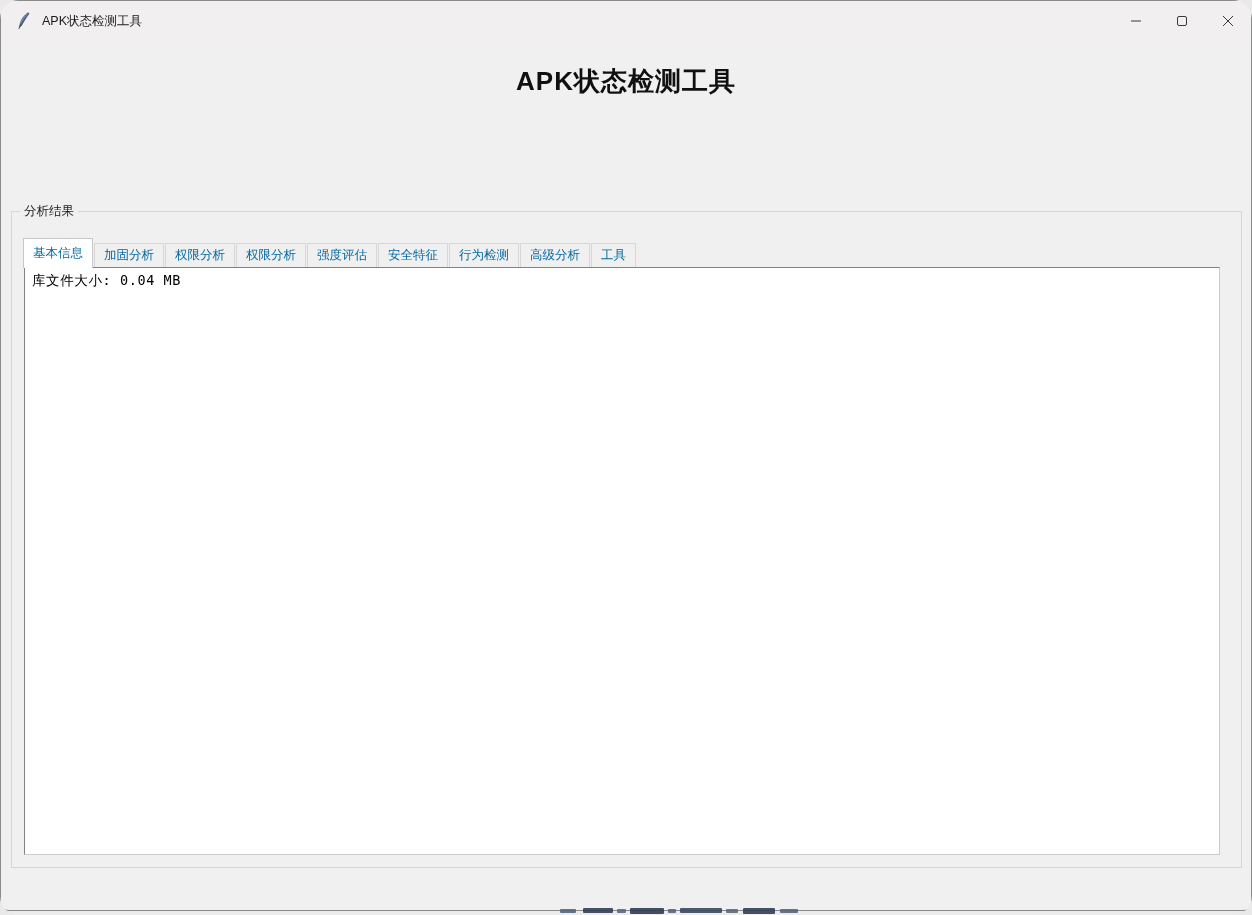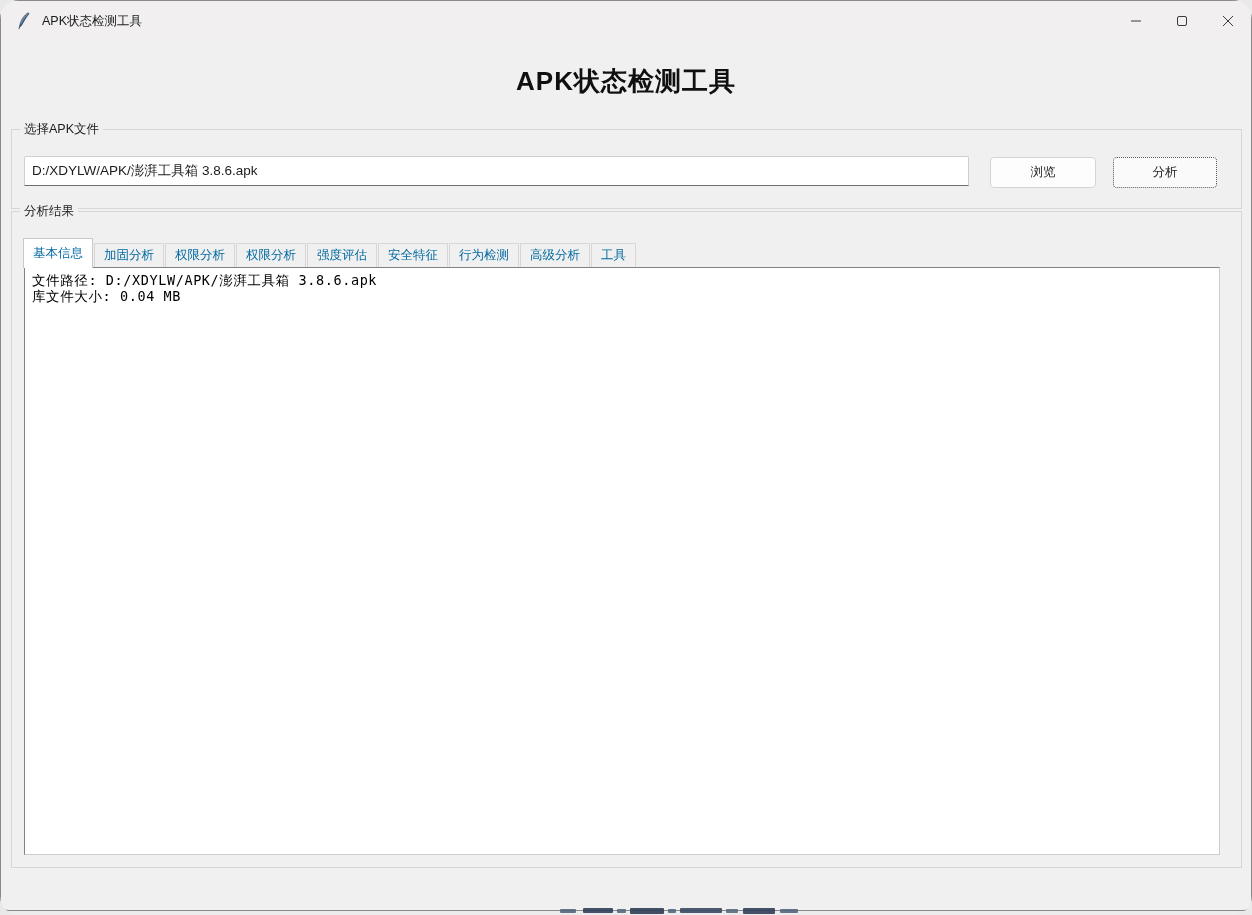--- a/index.html
+++ b/index.html
@@ -120,30 +120,20 @@
         <div class="win-btn">
           <svg width="12" height="12" viewBox="0 0 12 12">
               <path d="M1 1 L11 11 M11 1 L1 11" stroke="#3a3a3a" stroke-width="1" fill="none"></path>
             </svg>
         </div>
       </div>
     </div>
 
     <div class="heading">APK状态检测工具</div>
 
-    <div class="labelframe lf-select">
-      <span class="lf-caption">选择APK文件</span>
-      <input class="path-entry" type="text" value="D:/XDYLW/APK/澎湃工具箱 3.8.6.apk" style="">
-      <div class="btn btn-browse">
-        <span>浏览</span>
-      </div>
-      <div class="btn btn-analyze">
-        <span>分析</span>
-      </div>
-    </div>
 
     <div class="labelframe lf-results">
       <span class="lf-caption">分析结果</span>
 
       <div class="tabs-row">
         <div class="tab active">
             <span>基本信息</span>
           </div>
         <div class="tab">
             <span>加固分析</span>
@@ -165,19 +155,18 @@
           </div>
         <div class="tab">
             <span>高级分析</span>
           </div>
         <div class="tab">
             <span>工具</span>
           </div>
       </div>
 
       <div class="result-text">
-        <div class="line">文件路径: D:/XDYLW/APK/澎湃工具箱 3.8.6.apk</div>
         <div class="line">库文件大小: 0.04 MB</div>
       </div>
     </div>
 
   </div>
 </div>
 
 </body></html>

